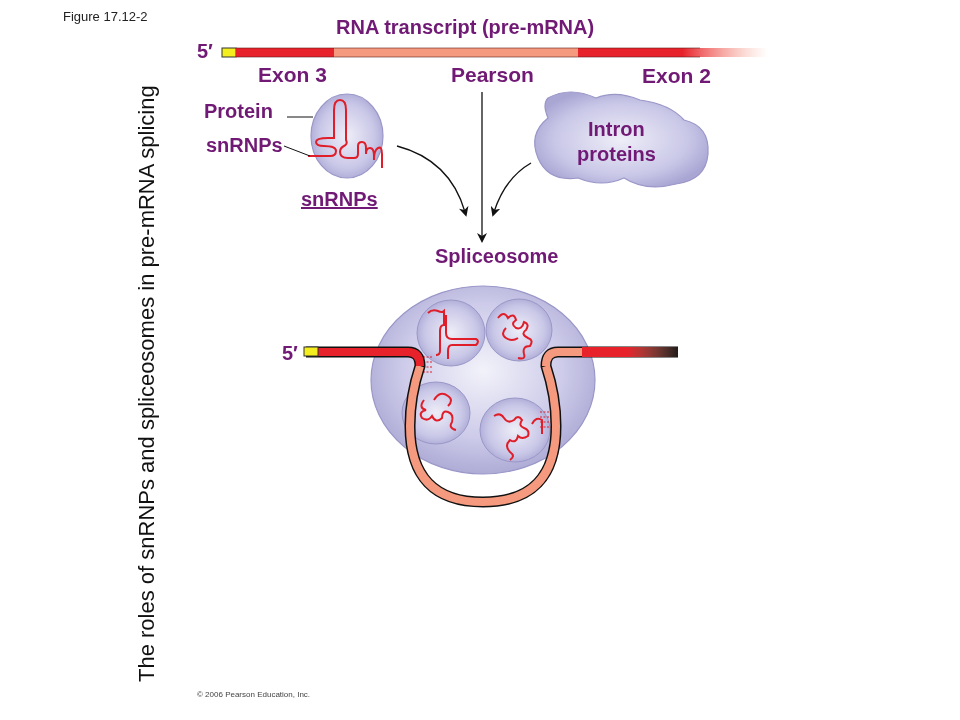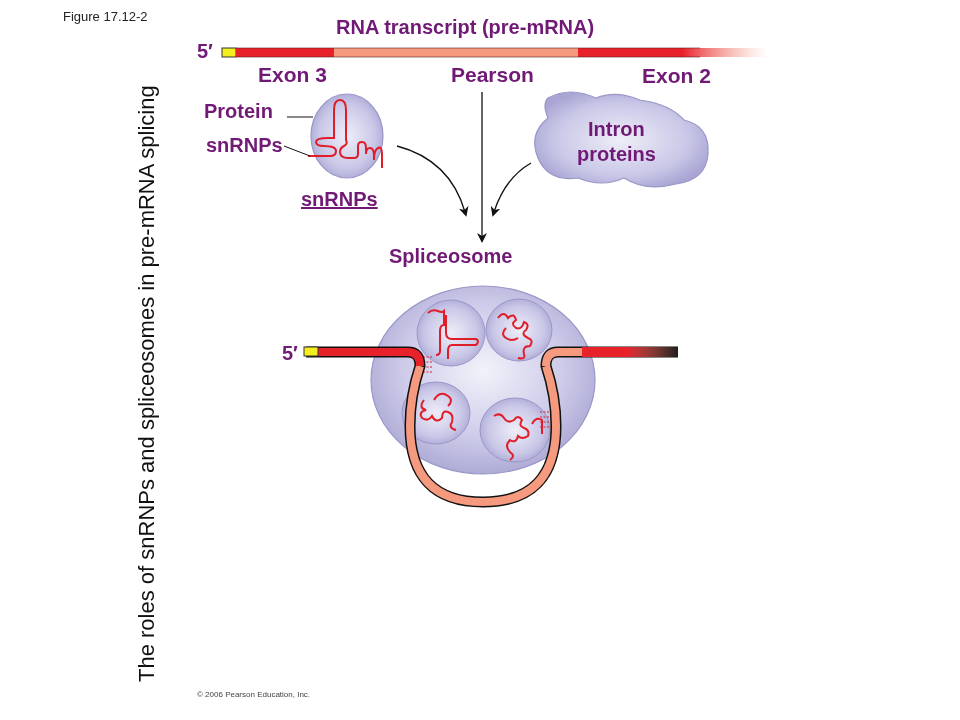--- a/index.html
+++ b/index.html
@@ -106,14 +106,14 @@
 <div class="abs lbl" style="left:336px; top:16px; font-size:20px;">RNA transcript (pre-mRNA)</div>
 <div class="abs lbl" style="left:197px; top:40px; font-size:20px;">5′</div>
 <div class="abs lbl" style="left:258px; top:63px;">Exon 3</div>
 <div class="abs lbl" style="left:451px; top:63px;">Pearson</div>
 <div class="abs lbl" style="left:642px; top:64px;">Exon 2</div>
 <div class="abs lbl" style="left:204px; top:100px; font-size:20px;">Protein</div>
 <div class="abs lbl" style="left:206px; top:134px; font-size:20px;">snRNPs</div>
 <div class="abs lbl" style="left:301px; top:188px; font-size:20px;text-decoration:underline;">snRNPs</div>
 <div class="abs lbl" style="left:588px; top:118px; font-size:20px;">Intron</div>
 <div class="abs lbl" style="left:577px; top:143px; font-size:20px;text-align:center;">proteins</div>
-<div class="abs lbl" style="left:389px; top:245px; font-size:20px;">Spliceosome</div>
+<div class="abs lbl" style="left:435px; top:245px; font-size:20px;">Spliceosome</div>
 <div class="abs lbl" style="left:282px; top:342px; font-size:20px;">5′</div>
 
 </body></html>

